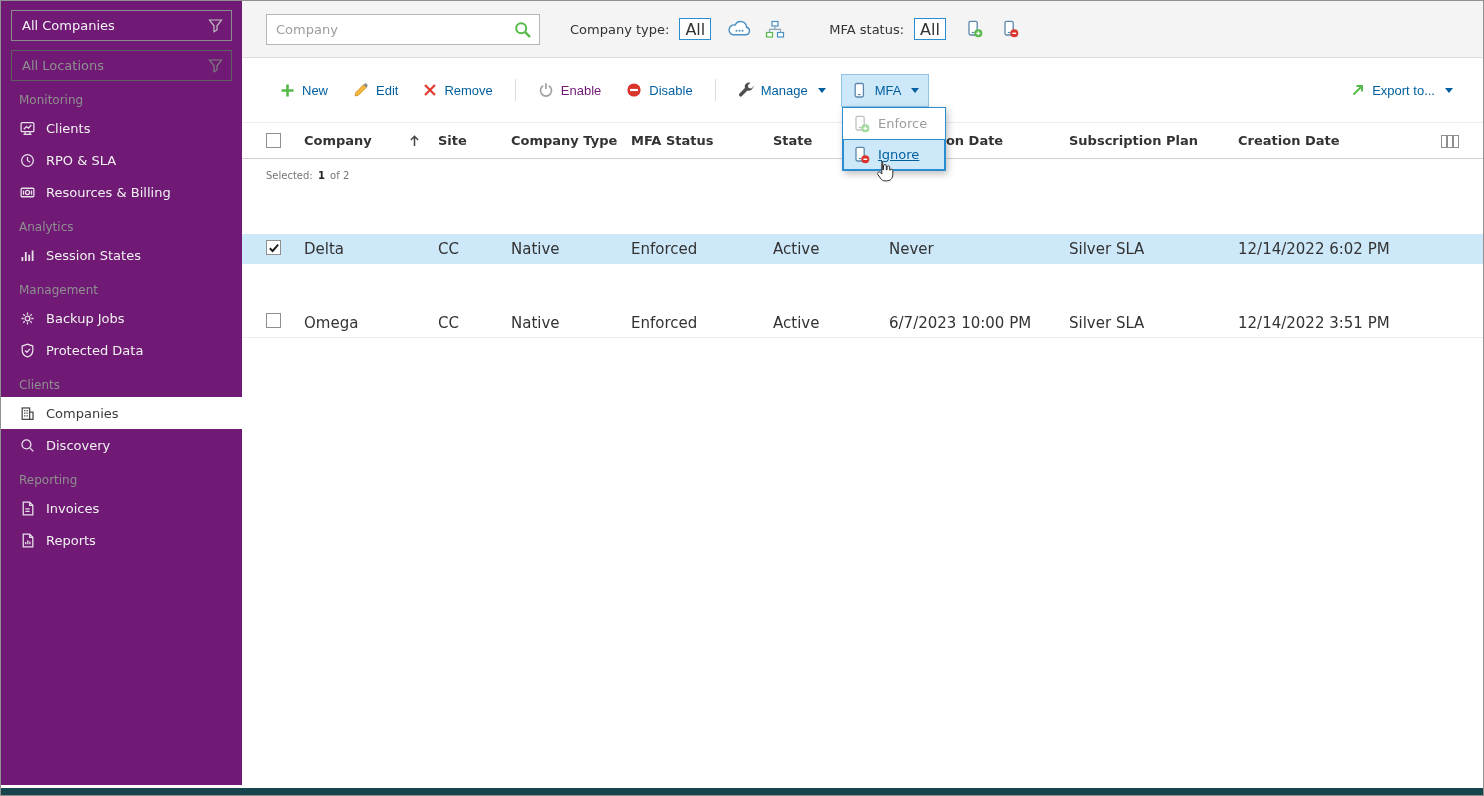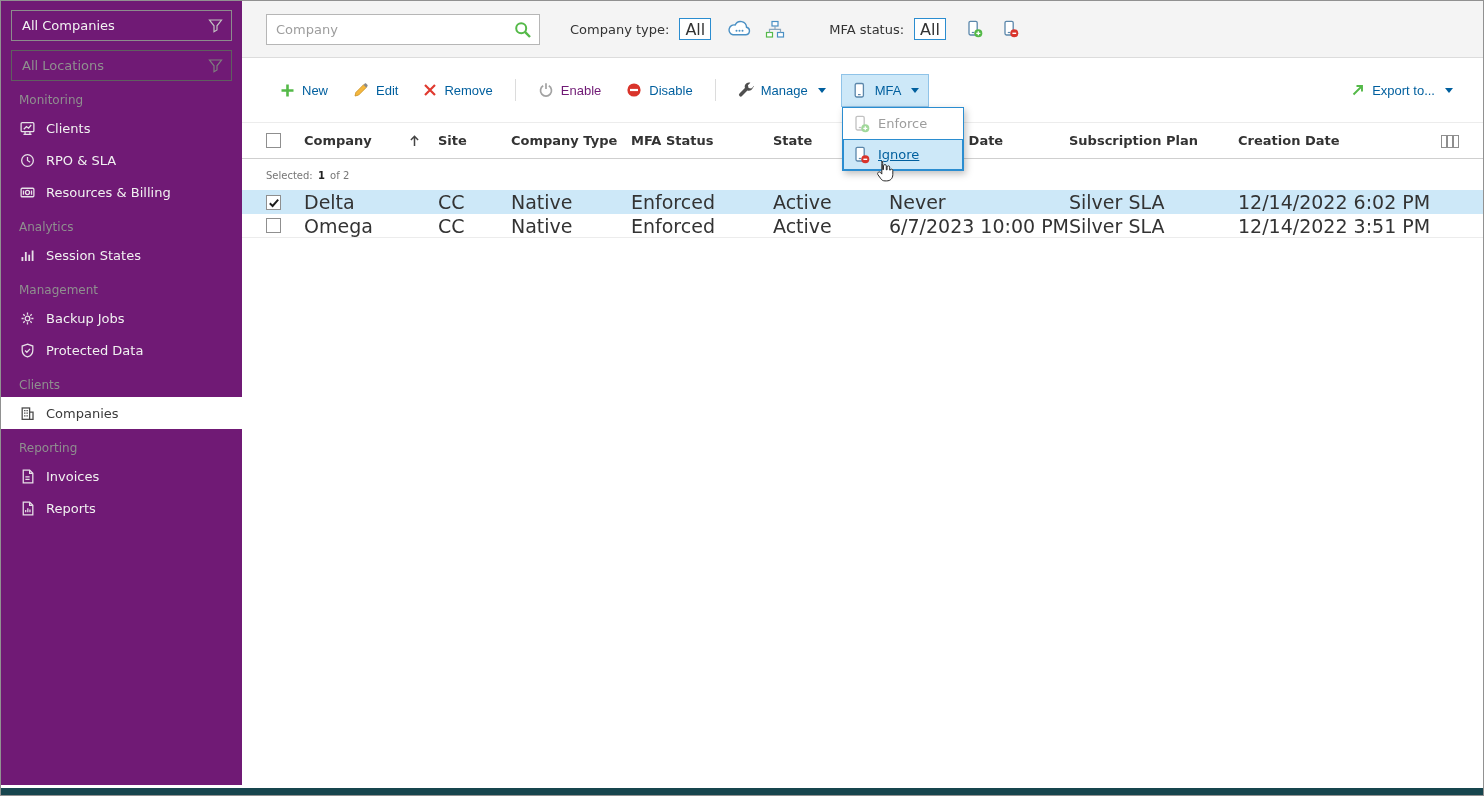--- a/index.html
+++ b/index.html
@@ -52,28 +52,28 @@
           align-items:center; padding-left:24px; }
   .thead { position:relative; height:37px; border-top:1px solid #ececec; border-bottom:1px solid #cfcfcf;
            font-weight:bold; font-size:13px; color:#333; }
   .th { display:flex; align-items:center; cursor:pointer; padding-right:8px; white-space:nowrap; overflow:hidden; }
   .th .sort { margin-left:auto; margin-right:10px; display:flex; }
   .colchooser { position:absolute; right:24px; top:12px; cursor:pointer; }
 
   .selected-line { padding:11px 0 9px 24px; font-size:10px; color:#767676; }
   .selected-line b { color:#222; margin:0 2px; }
 
-  .row { height:24px; font-size:19px; color:#333; border-bottom:1px solid #ececec; cursor:pointer; }
+  .row { height:30px; font-size:15px; color:#333; border-bottom:1px solid #ececec; cursor:pointer;margin-top:44px; }
   .row.selected { background:#cde8f8; border-bottom-color:#cde8f8; }
   .cell { padding-right:8px; white-space:nowrap; overflow:hidden; }
 
   .cb { width:15px; height:15px; border:1px solid #8f8f8f; background:#fff; display:inline-flex;
         align-items:center; justify-content:center; cursor:pointer; }
 
-  .mfa-menu { position:absolute; left:600px; top:106px; width:122px; background:#fff; border:1px solid #2b8dd0;
+  .mfa-menu { position:absolute; left:600px; top:106px; width:104px; background:#fff; border:1px solid #2b8dd0;
         box-shadow:2px 3px 7px rgba(0,0,0,.25); z-index:50; }
   .menu-item { display:flex; align-items:center; gap:8px; height:31px; padding:0 9px; font-size:13px; color:#444;
         cursor:pointer; }
   .menu-item.disabled { color:#9d9d9d; cursor:default; }
   .menu-item.disabled svg { opacity:.55; }
   .menu-item.hover { background:#cde8f8; outline:1px solid #2b8dd0; outline-offset:-1px; color:#005f9e;text-decoration:underline; }
 
   .cursor-hand { position:absolute; left:631px; top:159px; z-index:60; pointer-events:none; }
 </style>
 </head>
@@ -154,20 +154,27 @@
 
     <div class="side-section">Clients</div>
 
     <div class="nav-item active">
       <svg viewBox="0 0 16 16" width="17" height="17">
           <rect x="3" y="2.8" width="7" height="10.7"></rect>
           <path d="M10 6.8h3.2v6.7H10"></path>
           <path d="M4.8 5.2h1.3M7 5.2h1.3M4.8 7.7h1.3M7 7.7h1.3M4.8 10.2h1.3M7 10.2h1.3"></path>
         </svg>
       <span>Companies</span>
+    </div>
+    <div class="nav-item">
+      <svg viewBox="0 0 16 16" width="17" height="17">
+          <circle cx="7" cy="7" r="4.2"></circle>
+          <path d="M10.2 10.2l3.3 3.3"></path>
+        </svg>
+      <span>Discovery</span>
     </div>
 
     <div class="side-section">Reporting</div>
 
     <div class="nav-item">
       <svg viewBox="0 0 16 16" width="17" height="17">
           <path d="M4 2h6l3 3v9H4z"></path>
           <path d="M10 2v3h3"></path>
           <path d="M6 8.4h4M6 10.8h4"></path>
         </svg>

